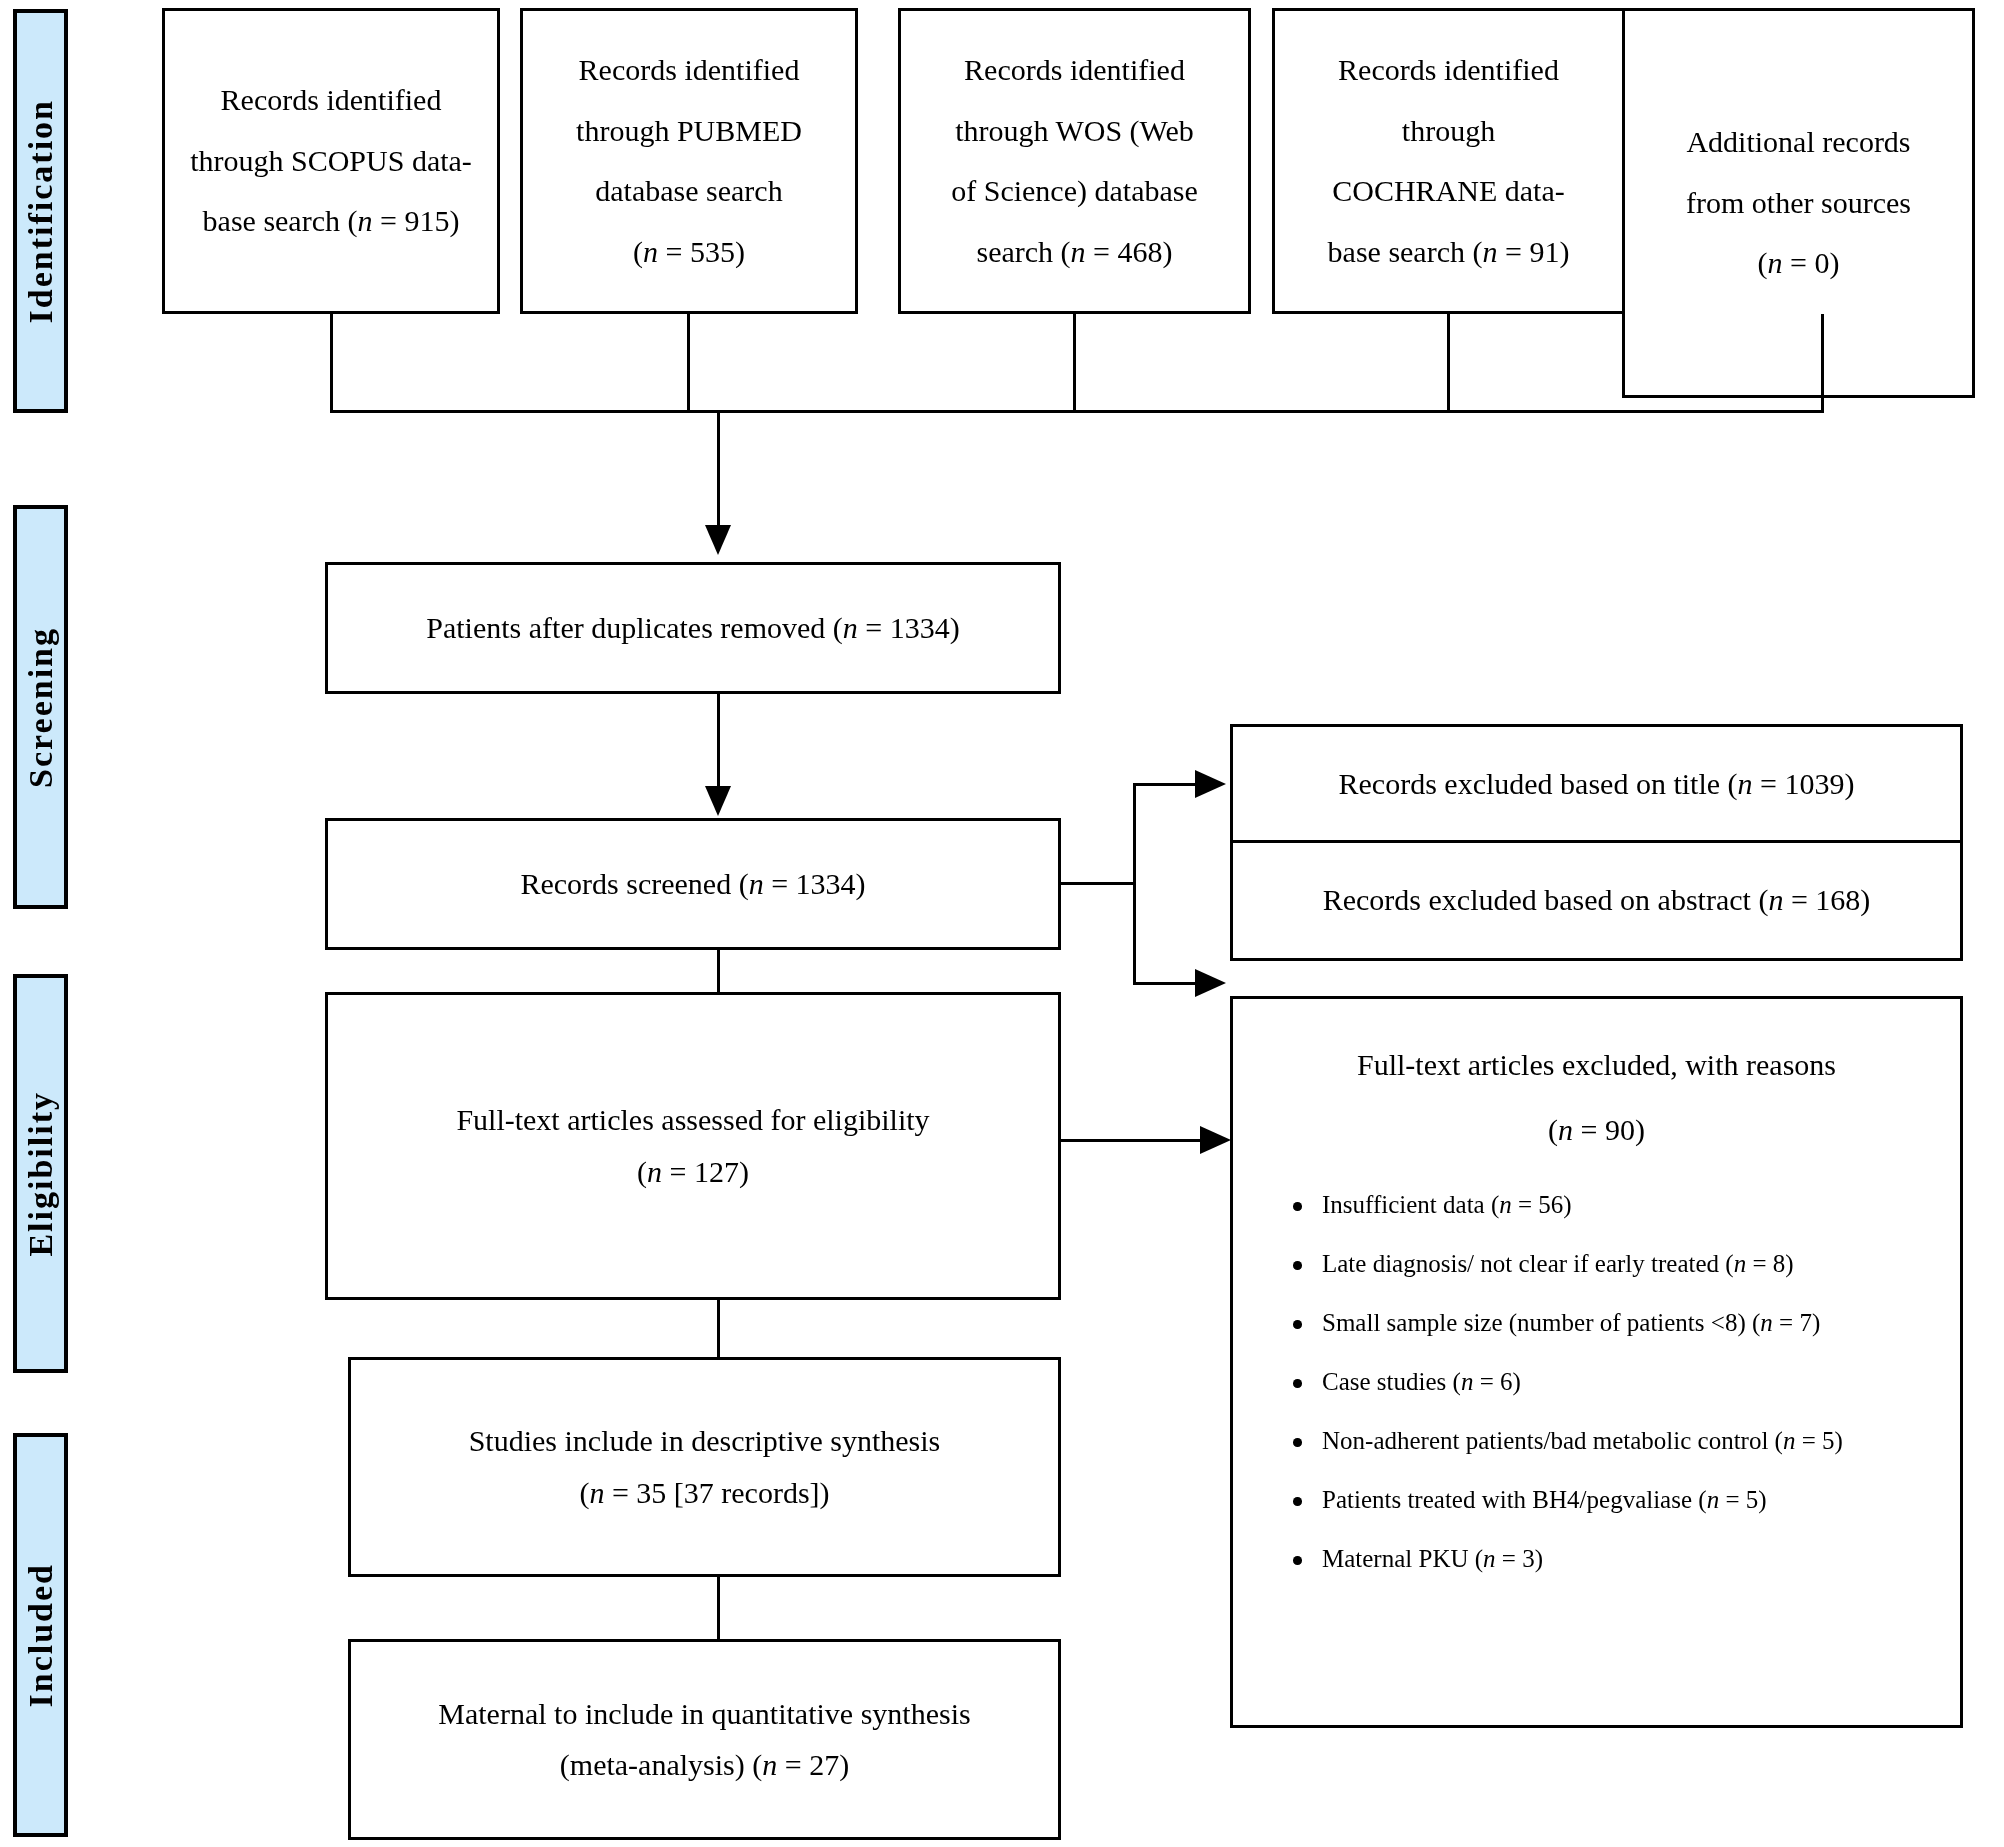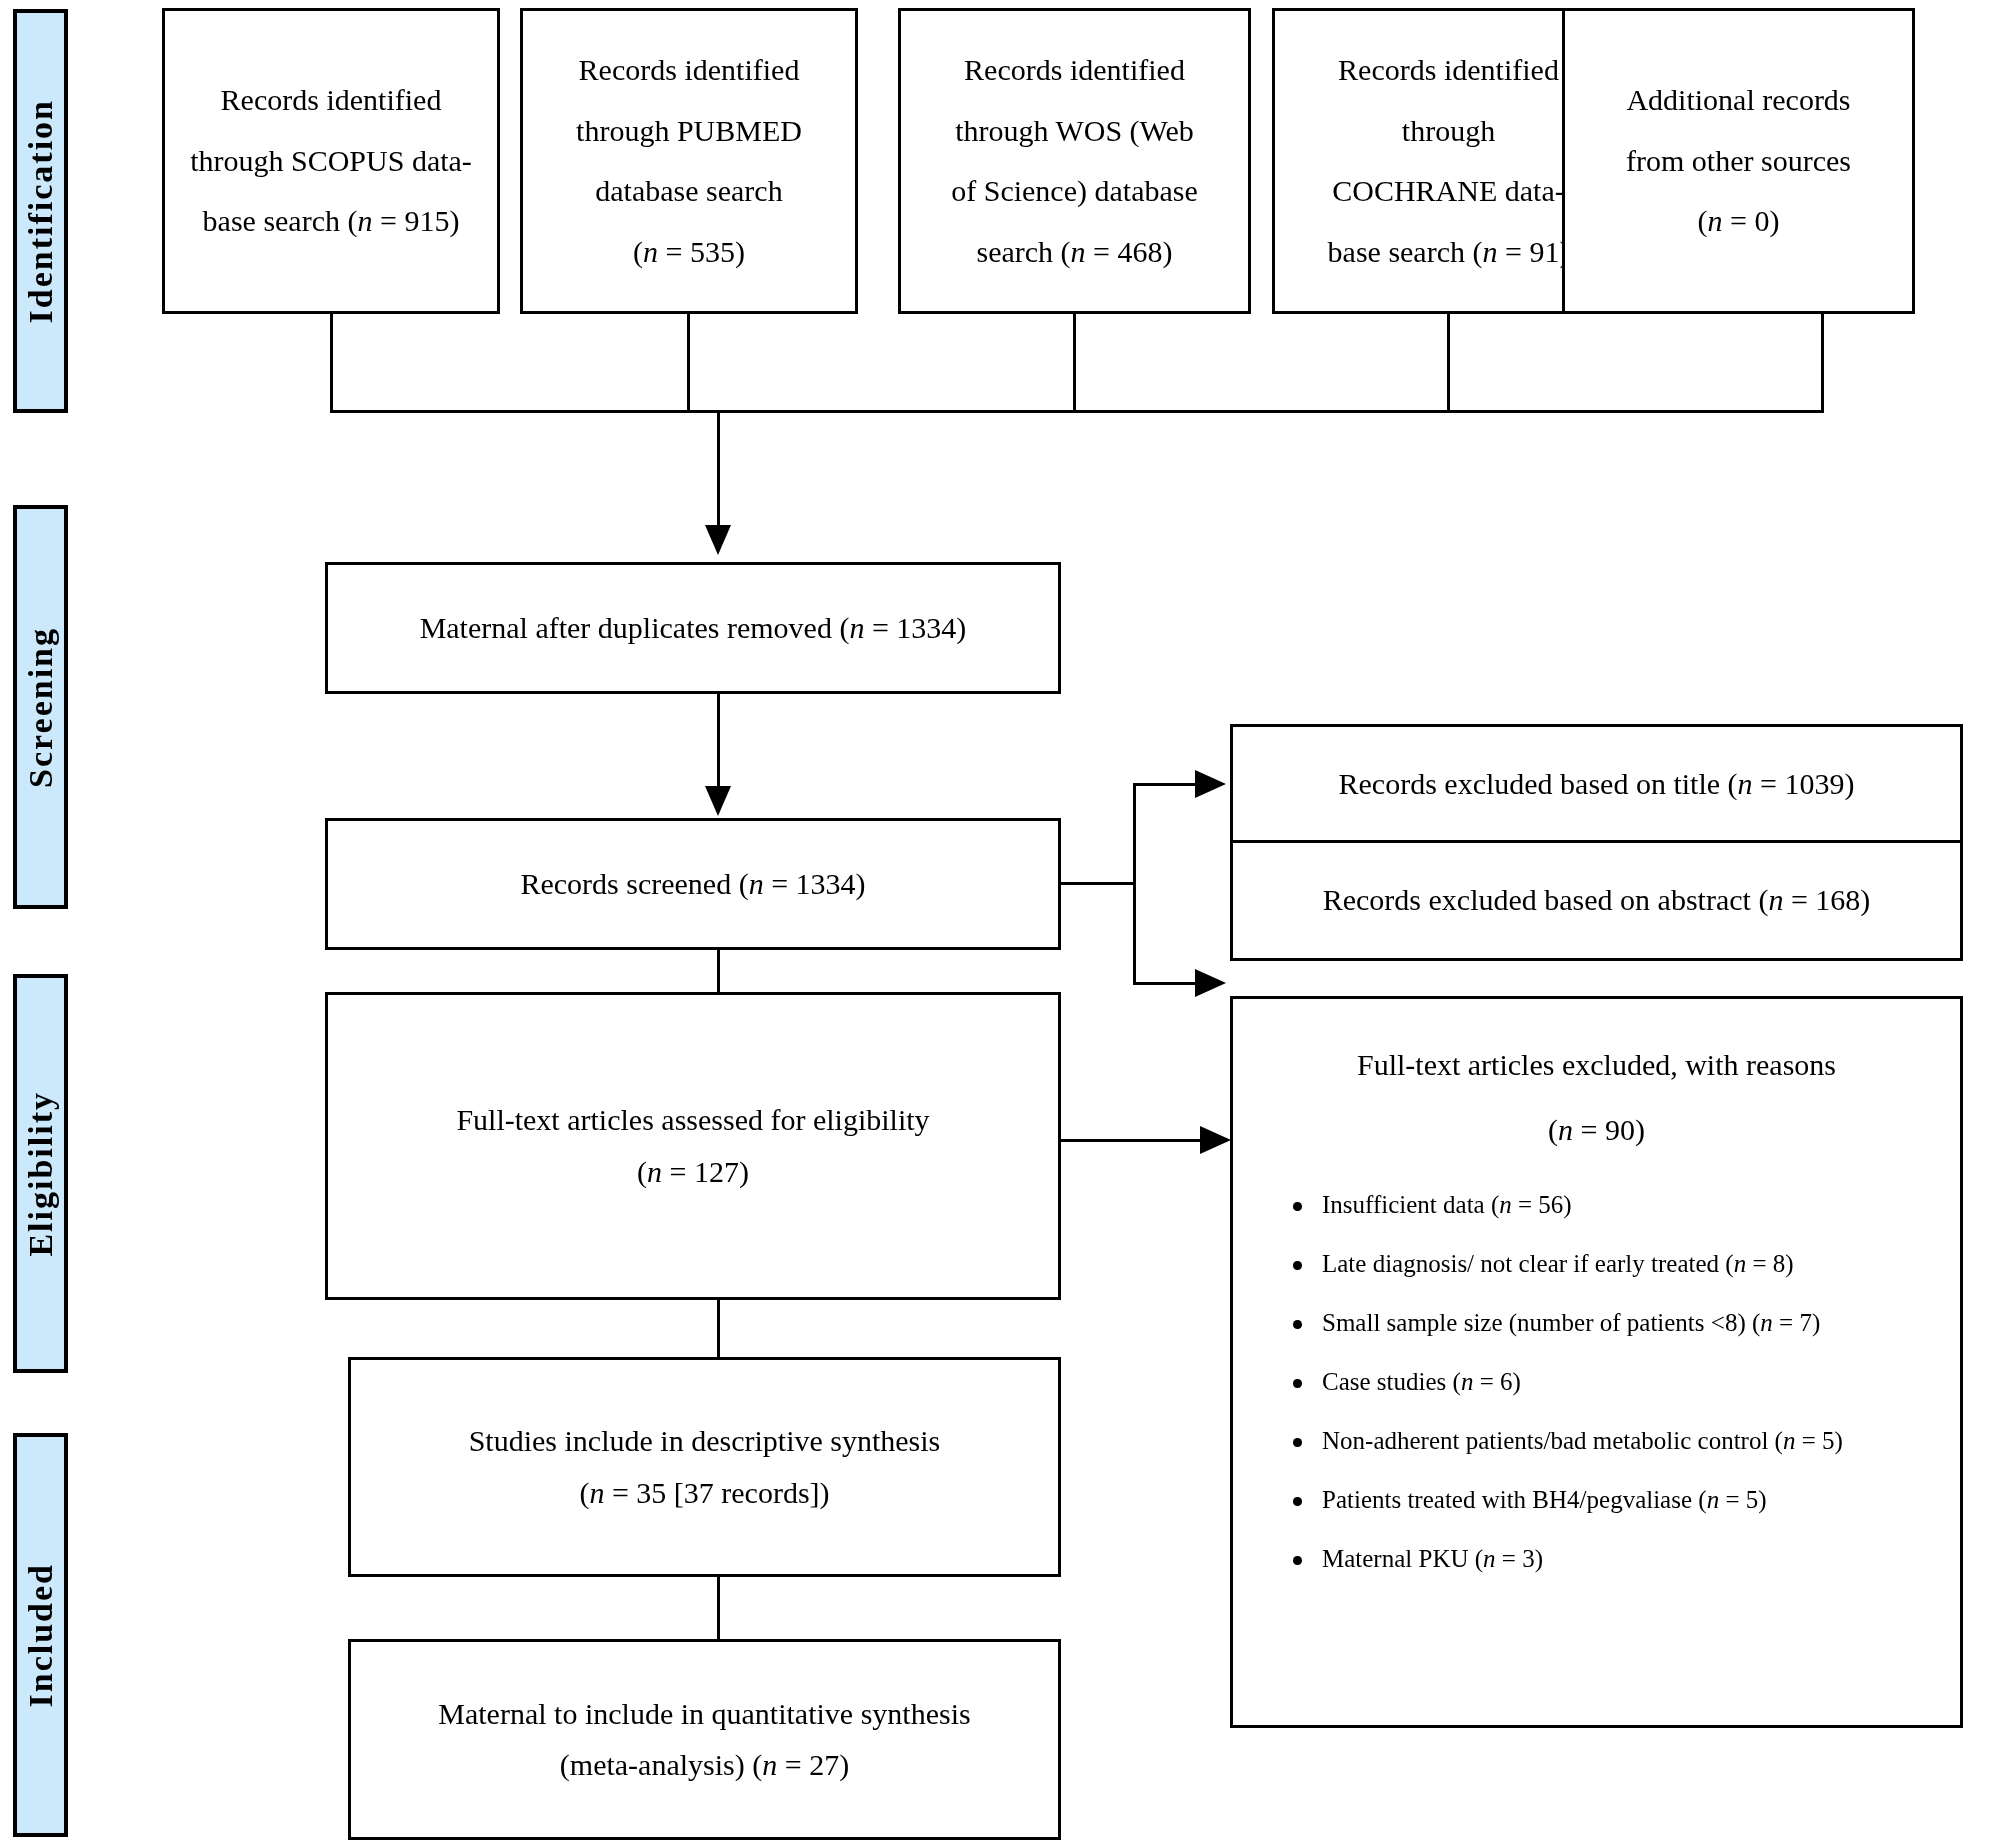--- a/index.html
+++ b/index.html
@@ -167,39 +167,39 @@
     <div class="line"><span>search (</span><i class="nvar">n</i><span> = 468)</span></div>
   </div>
 
   <div class="abs fbox thick" style="left:1272px; top:8px; width:353px; height:306px;">
     <div class="line">Records identified</div>
     <div class="line">through</div>
     <div class="line">COCHRANE data-</div>
     <div class="line"><span>base search (</span><i class="nvar">n</i><span> = 91)</span></div>
   </div>
 
-  <div class="abs fbox thick" style="left:1562px; top:8px; width:353px; height:306px;">
+  <div class="abs fbox thick" style="left:1622px; top:8px; width:353px; height:390px;">
     <div class="line">Additional records</div>
     <div class="line">from other sources</div>
     <div class="line"><span>(</span><i class="nvar">n</i><span> = 0)</span></div>
   </div>
 
   <div class="abs vline thick" style="left:330px; top:314px; width:3px; height:99px;"></div>
   <div class="abs vline thick" style="left:687px; top:314px; width:3px; height:99px;"></div>
   <div class="abs vline thick" style="left:1073px; top:314px; width:3px; height:99px;"></div>
   <div class="abs vline thick" style="left:1447px; top:314px; width:3px; height:99px;"></div>
   <div class="abs vline thick" style="left:1821px; top:314px; width:3px; height:99px;"></div>
 
   <div class="abs hline thick" style="left:330px; top:410px; width:1494px; height:3px;"></div>
 
   <div class="abs vline thick" style="left:717px; top:410px; width:3px; height:117px;"></div>
   <div class="abs arrow-down" style="left:705px; top:525px;"></div>
 
   <div class="abs fbox thick" style="left:325px; top:562px; width:736px; height:132px;">
-    <div class="line"><span>Maternal after duplicates removed (</span><i class="nvar">n</i><span> = 1334)</span></div>
+    <div class="line"><span>Patients after duplicates removed (</span><i class="nvar">n</i><span> = 1334)</span></div>
   </div>
 
   <div class="abs vline thick" style="left:717px; top:694px; width:3px; height:94px;"></div>
   <div class="abs arrow-down" style="left:705px; top:786px;"></div>
 
   <div class="abs fbox thick" style="left:325px; top:818px; width:736px; height:132px;">
     <div class="line"><span>Records screened (</span><i class="nvar">n</i><span> = 1334)</span></div>
   </div>
 
   <div class="abs hline thick" style="left:1061px; top:882px; width:75px; height:3px;"></div>

